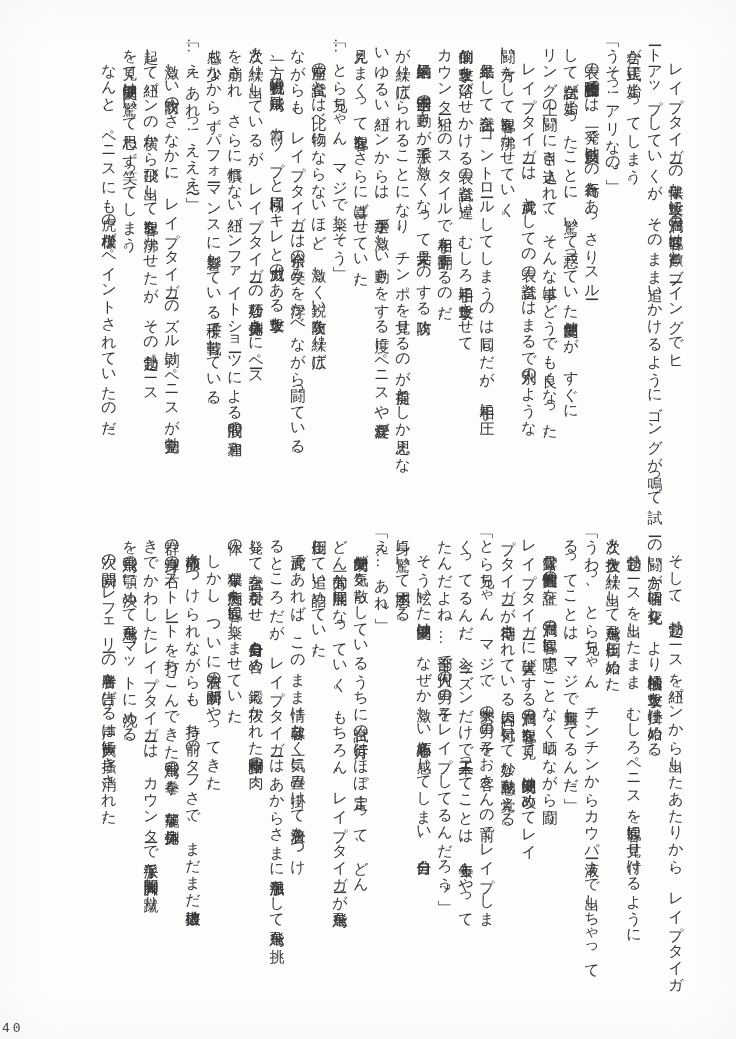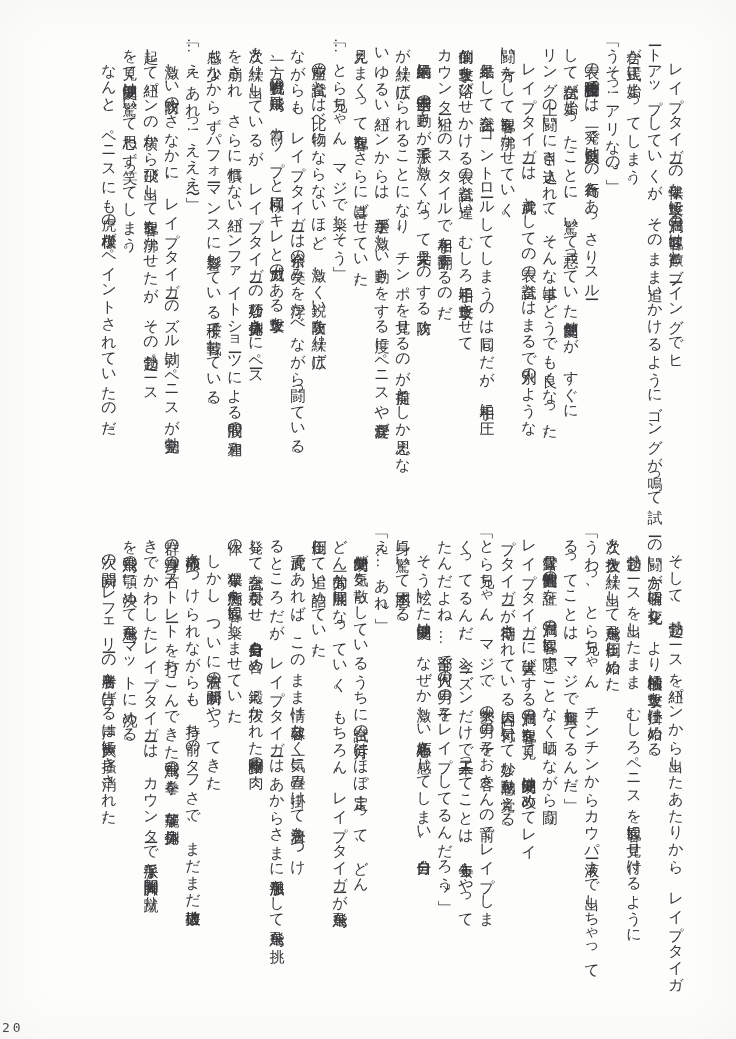--- a/index.html
+++ b/index.html
@@ -108,15 +108,15 @@
       <p>発して試合を長引かせ、自分自身も含め、鍛え抜かれた格闘少年の肉</p>
       <p>体の、卑猥な痴態を観客に楽しませていた。</p>
       <p>　しかし、ついに決着の瞬間がやってきた。</p>
       <p>　散々痛めつけられながらも、持ち前のタフさで、まだまだ破壊力抜</p>
       <p>群の渾身の右ストレートを打ちこんできた飛鳥の拳を、華麗な身体捌</p>
       <p>きでかわしたレイプタイガーは、カウンターで派手な大開脚回し蹴り</p>
       <p>を飛鳥の顎に決めて飛鳥をマットに沈める。</p>
       <p>　次の瞬間、レフェリーの勝者を告げる声は大歓声に掻き消された。</p>
   </section>
 
-  <div class="pagenum">20</div>
+  <div class="pagenum">40</div>
 
 </div>
 
 </body></html>

